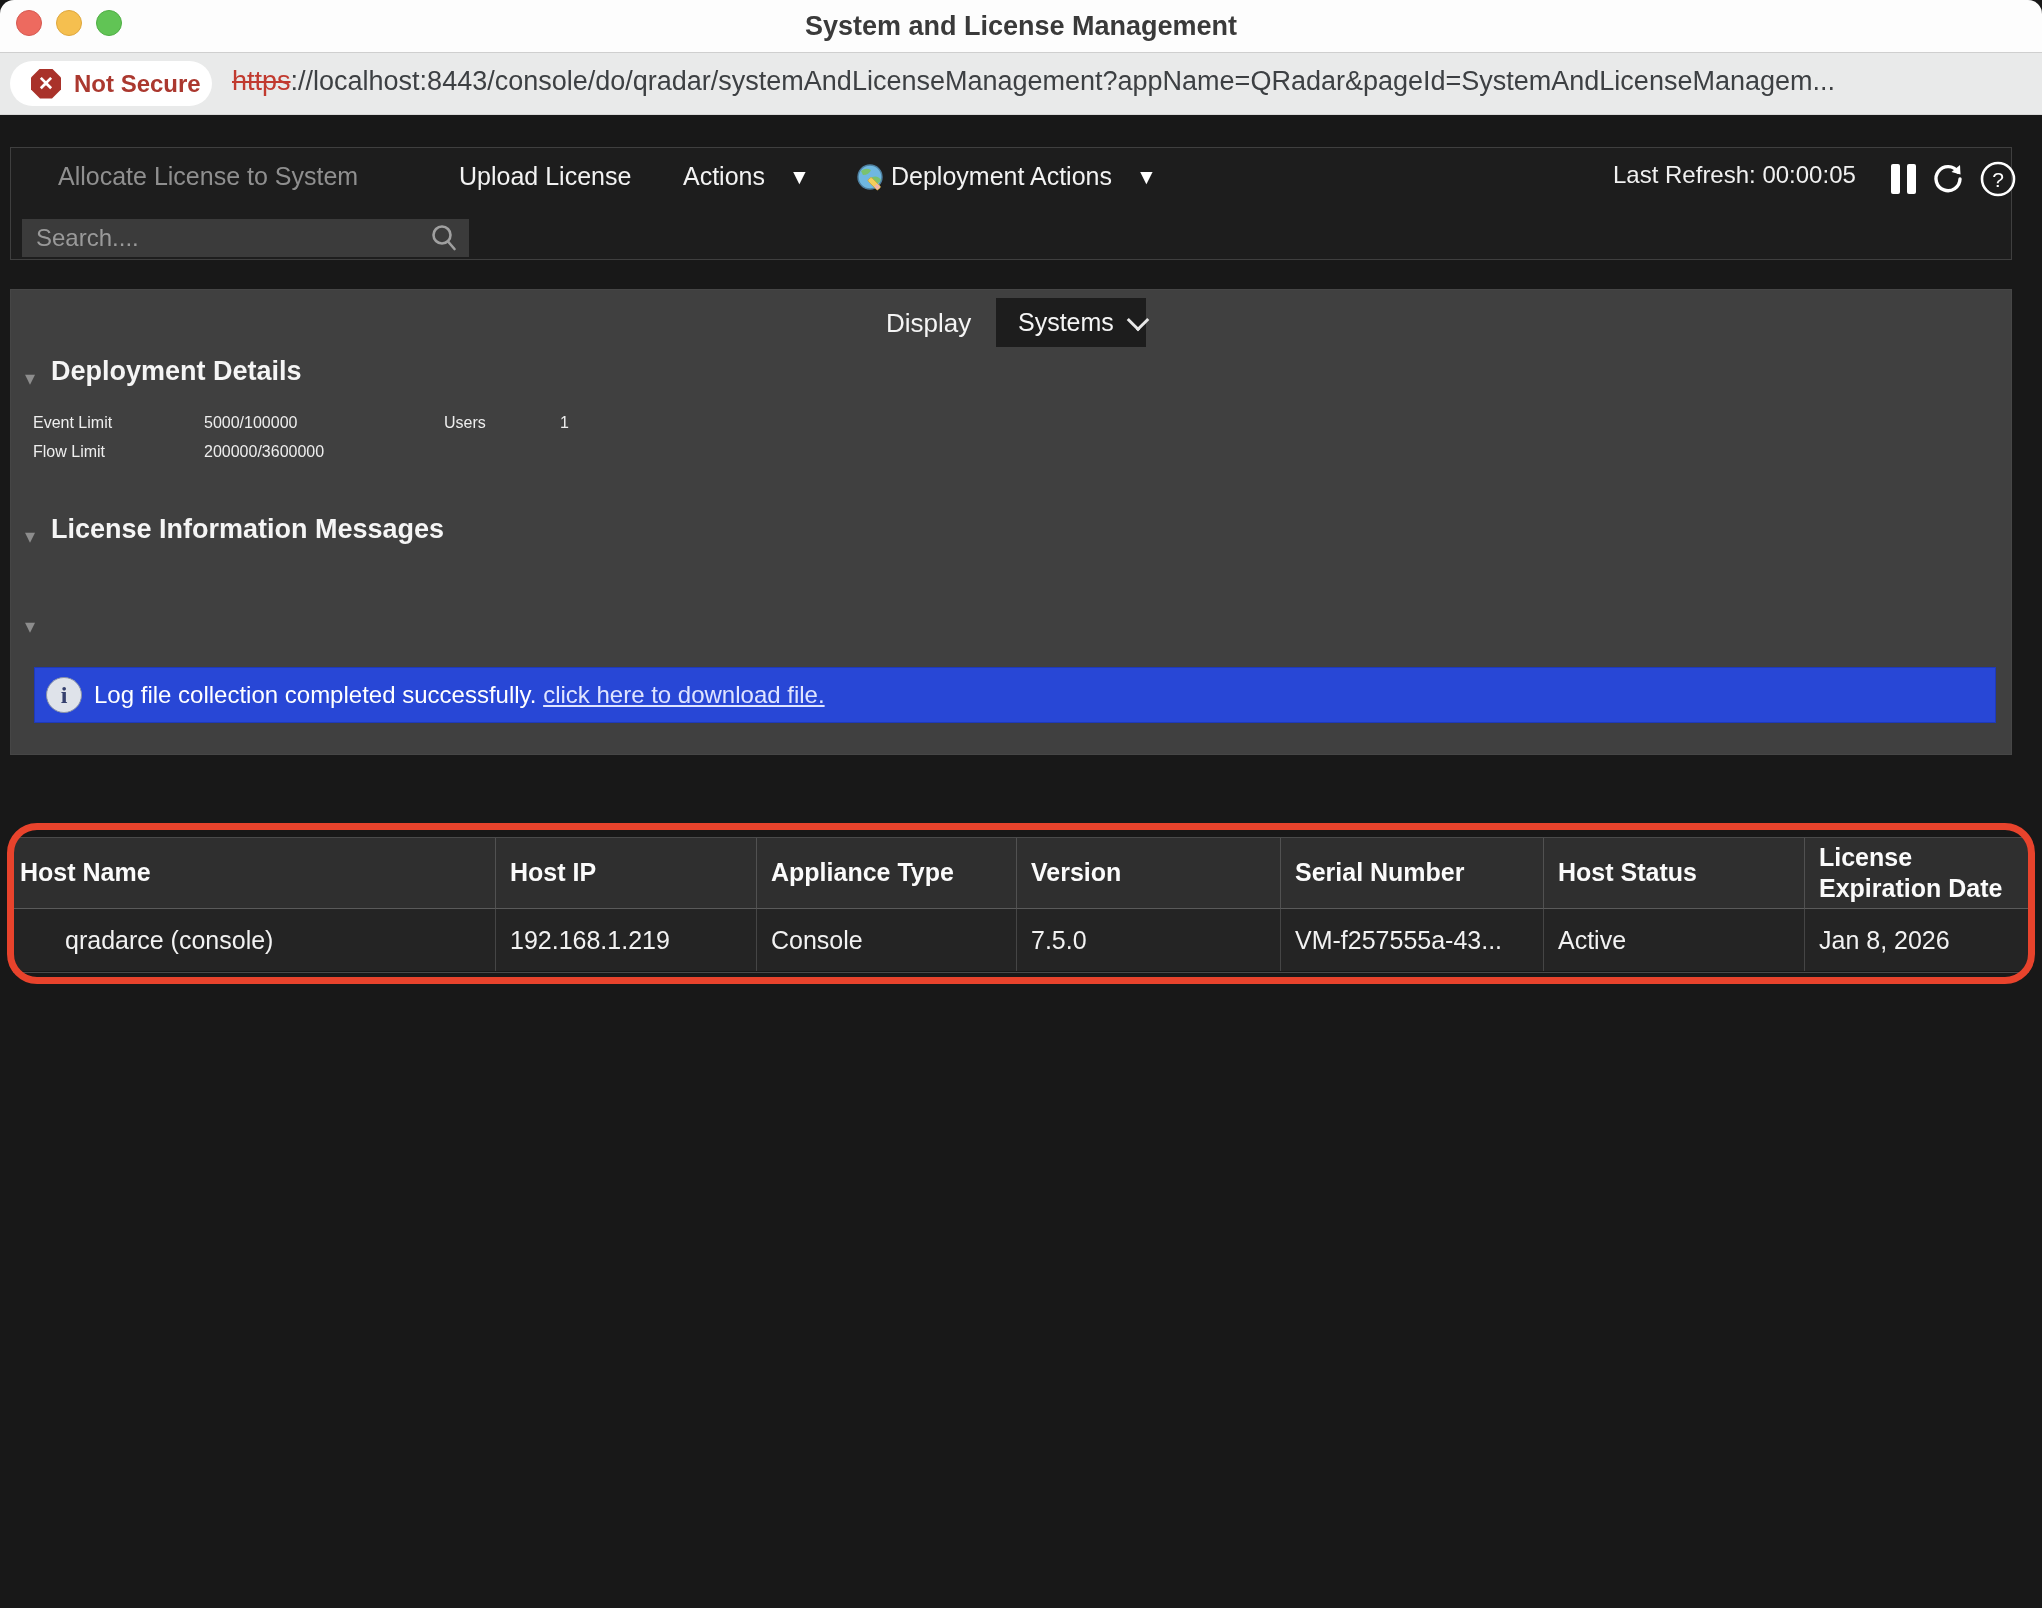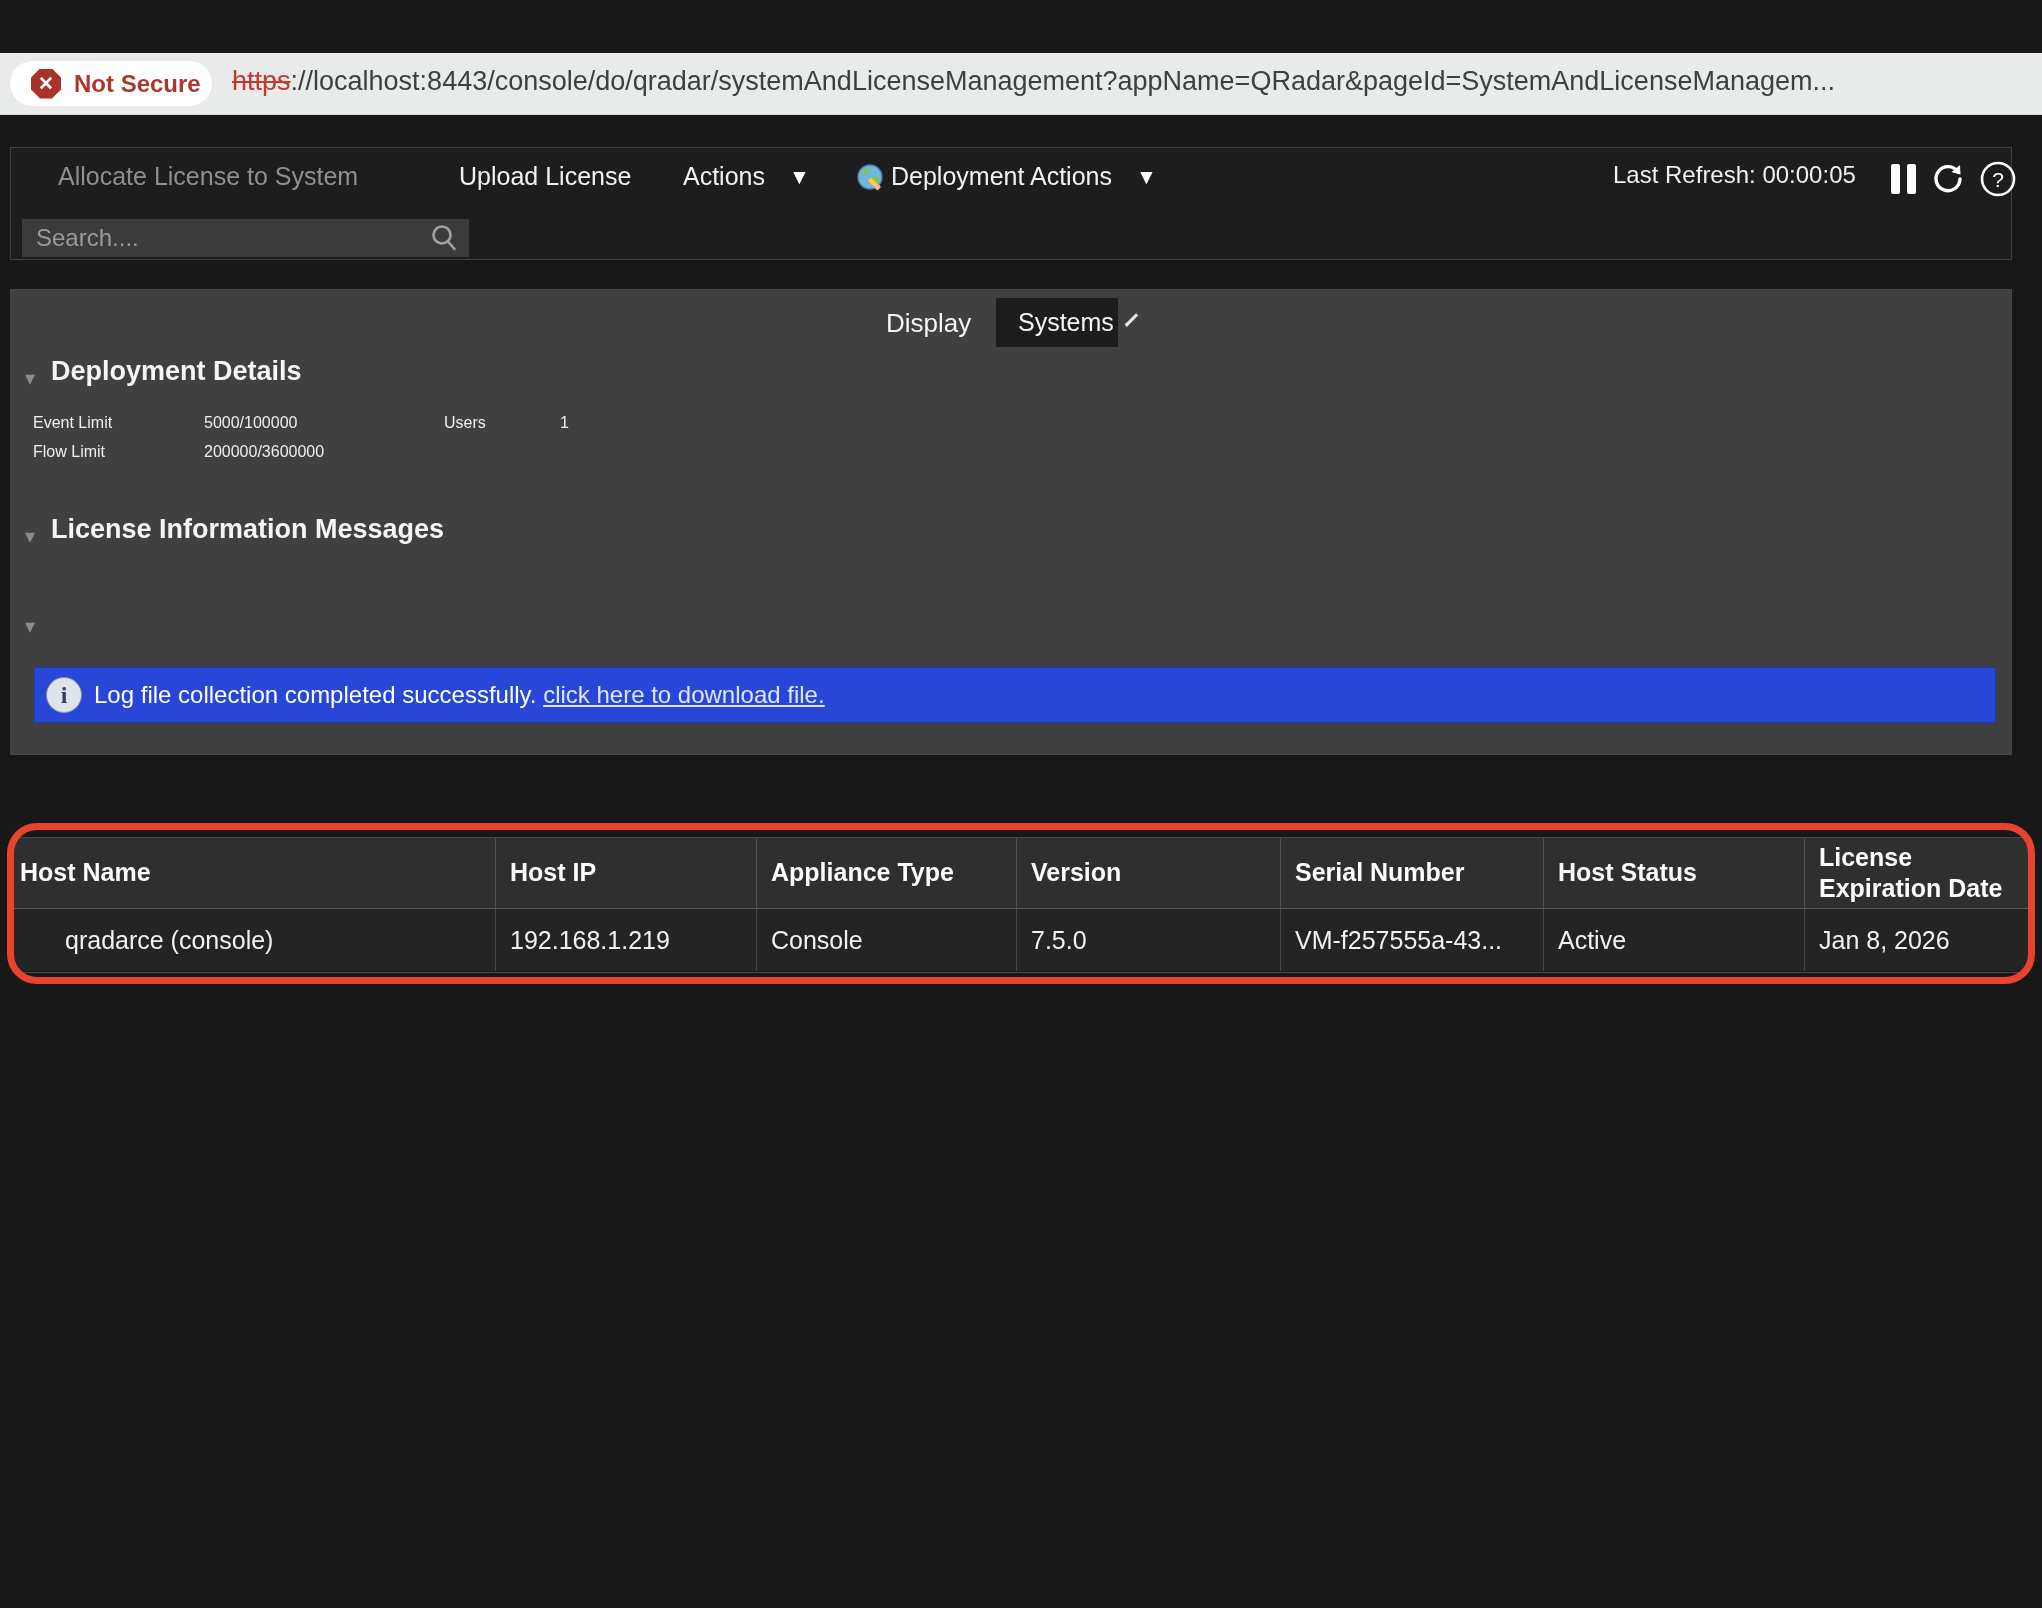--- a/index.html
+++ b/index.html
@@ -66,21 +66,21 @@
   }
   .searchbox input::placeholder{color:#9a9a9a;opacity:1;}
   .mag{width:34px;height:34px;margin-right:8px;flex:none;}
   
   .panel{
     position:absolute;left:10px;top:289px;width:2002px;height:466px;
     background:#404040;border:1px solid #464646;box-sizing:border-box;
   }
   .display-label{position:absolute;left:875px;top:18px;font-size:26px;color:#f5f5f5;}
   .display-select{
-    position:absolute;left:985px;top:8px;width:122px;height:49px;background:#1d1d1d;
+    position:absolute;left:985px;top:8px;width:150px;height:49px;background:#1d1d1d;
     display:flex;align-items:center;cursor:default;
   }
   .display-select .sel-text{margin-left:22px;font-size:25px;color:#f5f5f5;}
   .chev{
     width:13px;height:13px;border-right:3px solid #e8e8e8;border-bottom:3px solid #e8e8e8;
     transform:rotate(45deg);margin:-6px 0 0 16px;
   }
   .sect-head{position:absolute;font-size:27px;font-weight:bold;color:#f5f5f5;}
   .collapse{position:absolute;font-size:20px;color:#8d8d8d;cursor:default;}
   .fld{position:absolute;font-size:16px;color:#eeeeee;white-space:nowrap;}
@@ -124,20 +124,26 @@
     position:absolute;left:7px;top:823px;width:2028px;height:161px;
     border:7px solid #e8432c;border-radius:30px;box-sizing:border-box;
     pointer-events:none;
   }
 </style>
 </head>
 <body>
 
 <div id="screen">
 
+  <div class="titlebar">
+    <span class="light red"></span>
+    <span class="light yellow"></span>
+    <span class="light green"></span>
+    <div class="title">System and License Management</div>
+  </div>
 
   <div class="urlbar">
     <div class="sec-pill">
       <span class="octagon">✕</span>
       <span class="sec-label">Not Secure</span>
     </div>
     <div class="url-text">
       <span class="scheme">https</span><span>://localhost:8443/console/do/qradar/systemAndLicenseManagement?appName=QRadar&amp;pageId=SystemAndLicenseManagem...</span>
     </div>
   </div>

